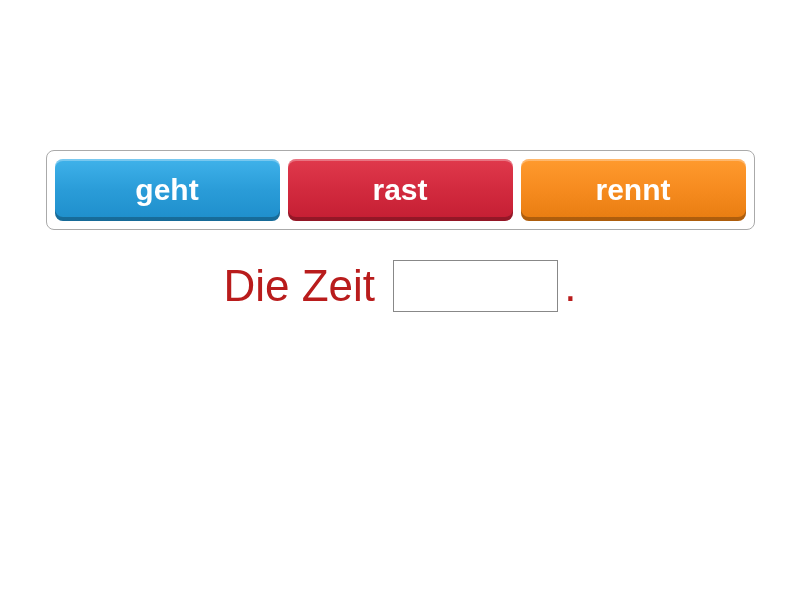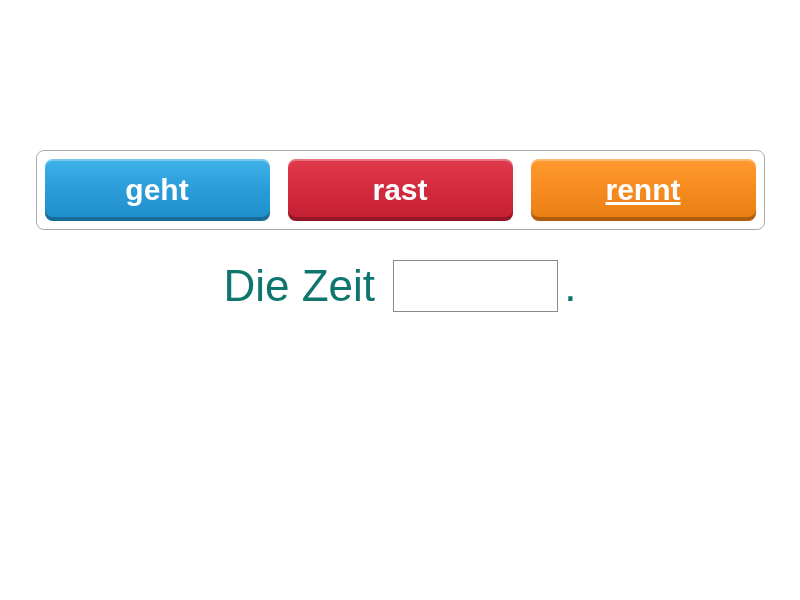--- a/index.html
+++ b/index.html
@@ -15,21 +15,21 @@
       display: flex;
       flex-direction: column;
       align-items: center;
       padding-top: 150px;
     }
     .options-container {
       border: 1px solid #aaa;
       border-radius: 8px;
       padding: 8px;
       display: flex;
-      gap: 18px;
+      gap: 8px;
       background: #fff;
     }
     .option-button {
       width: 225px;
       height: 62px;
       border: none;
       border-radius: 8px;
       font-size: 30px;
       font-weight: 700;
       color: #fff;
@@ -39,29 +39,28 @@
     }
     .option-blue {
       background: linear-gradient(to bottom, #3fb2ea 0%, #2a9cd8 50%, #1e8ecb 100%);
     }
     .option-red {
       background: linear-gradient(to bottom, #e0394c 0%, #d22a3e 50%, #c41e33 100%);
       text-align: center;
     }
     .option-orange {
       background: linear-gradient(to bottom, #ff9a2e 0%, #f68b1f 50%, #e77c10 100%);
-      text-decoration: underline;
     }
     .sentence-row {
       margin-top: 30px;
       display: flex;
       align-items: center;
       justify-content: center;
       font-size: 44px;
-      color: #0f766e;
+      color: #b91c1c;
       font-weight: 400;
     }
     .sentence-text {
       white-space: pre;
     }
     .blank-box {
       display: inline-block;
       width: 165px;
       height: 52px;
       border: 1px solid #888;

